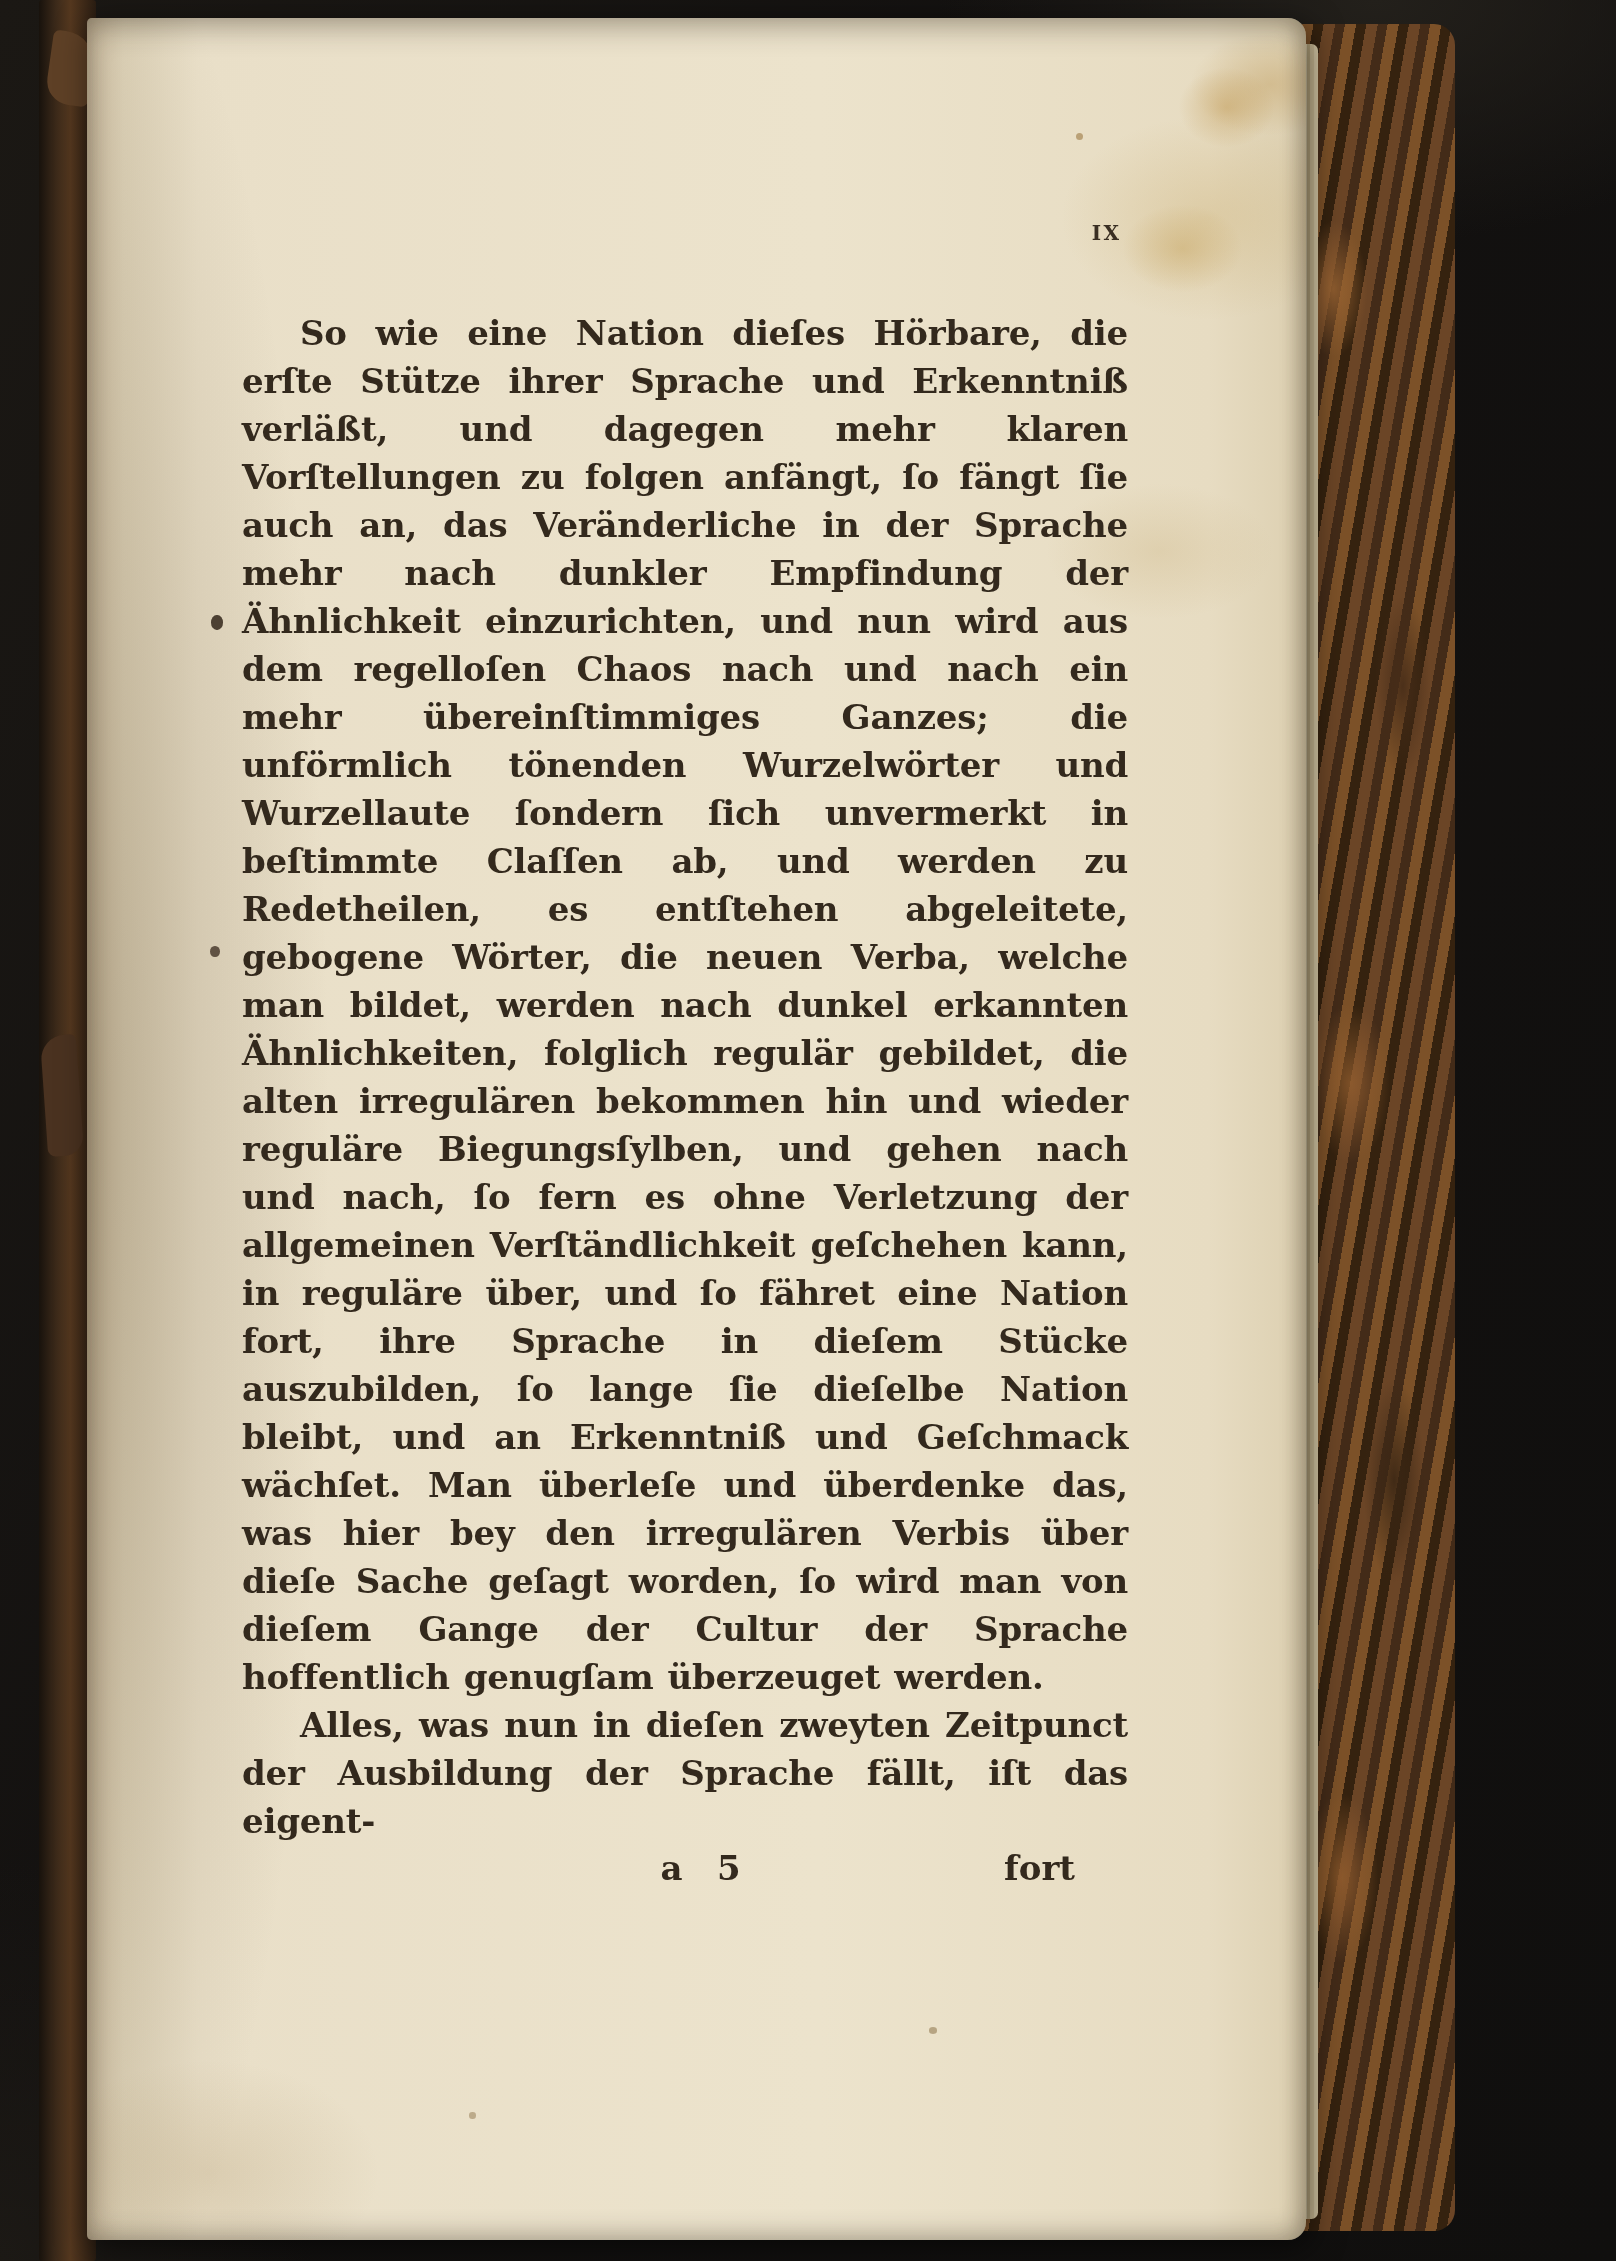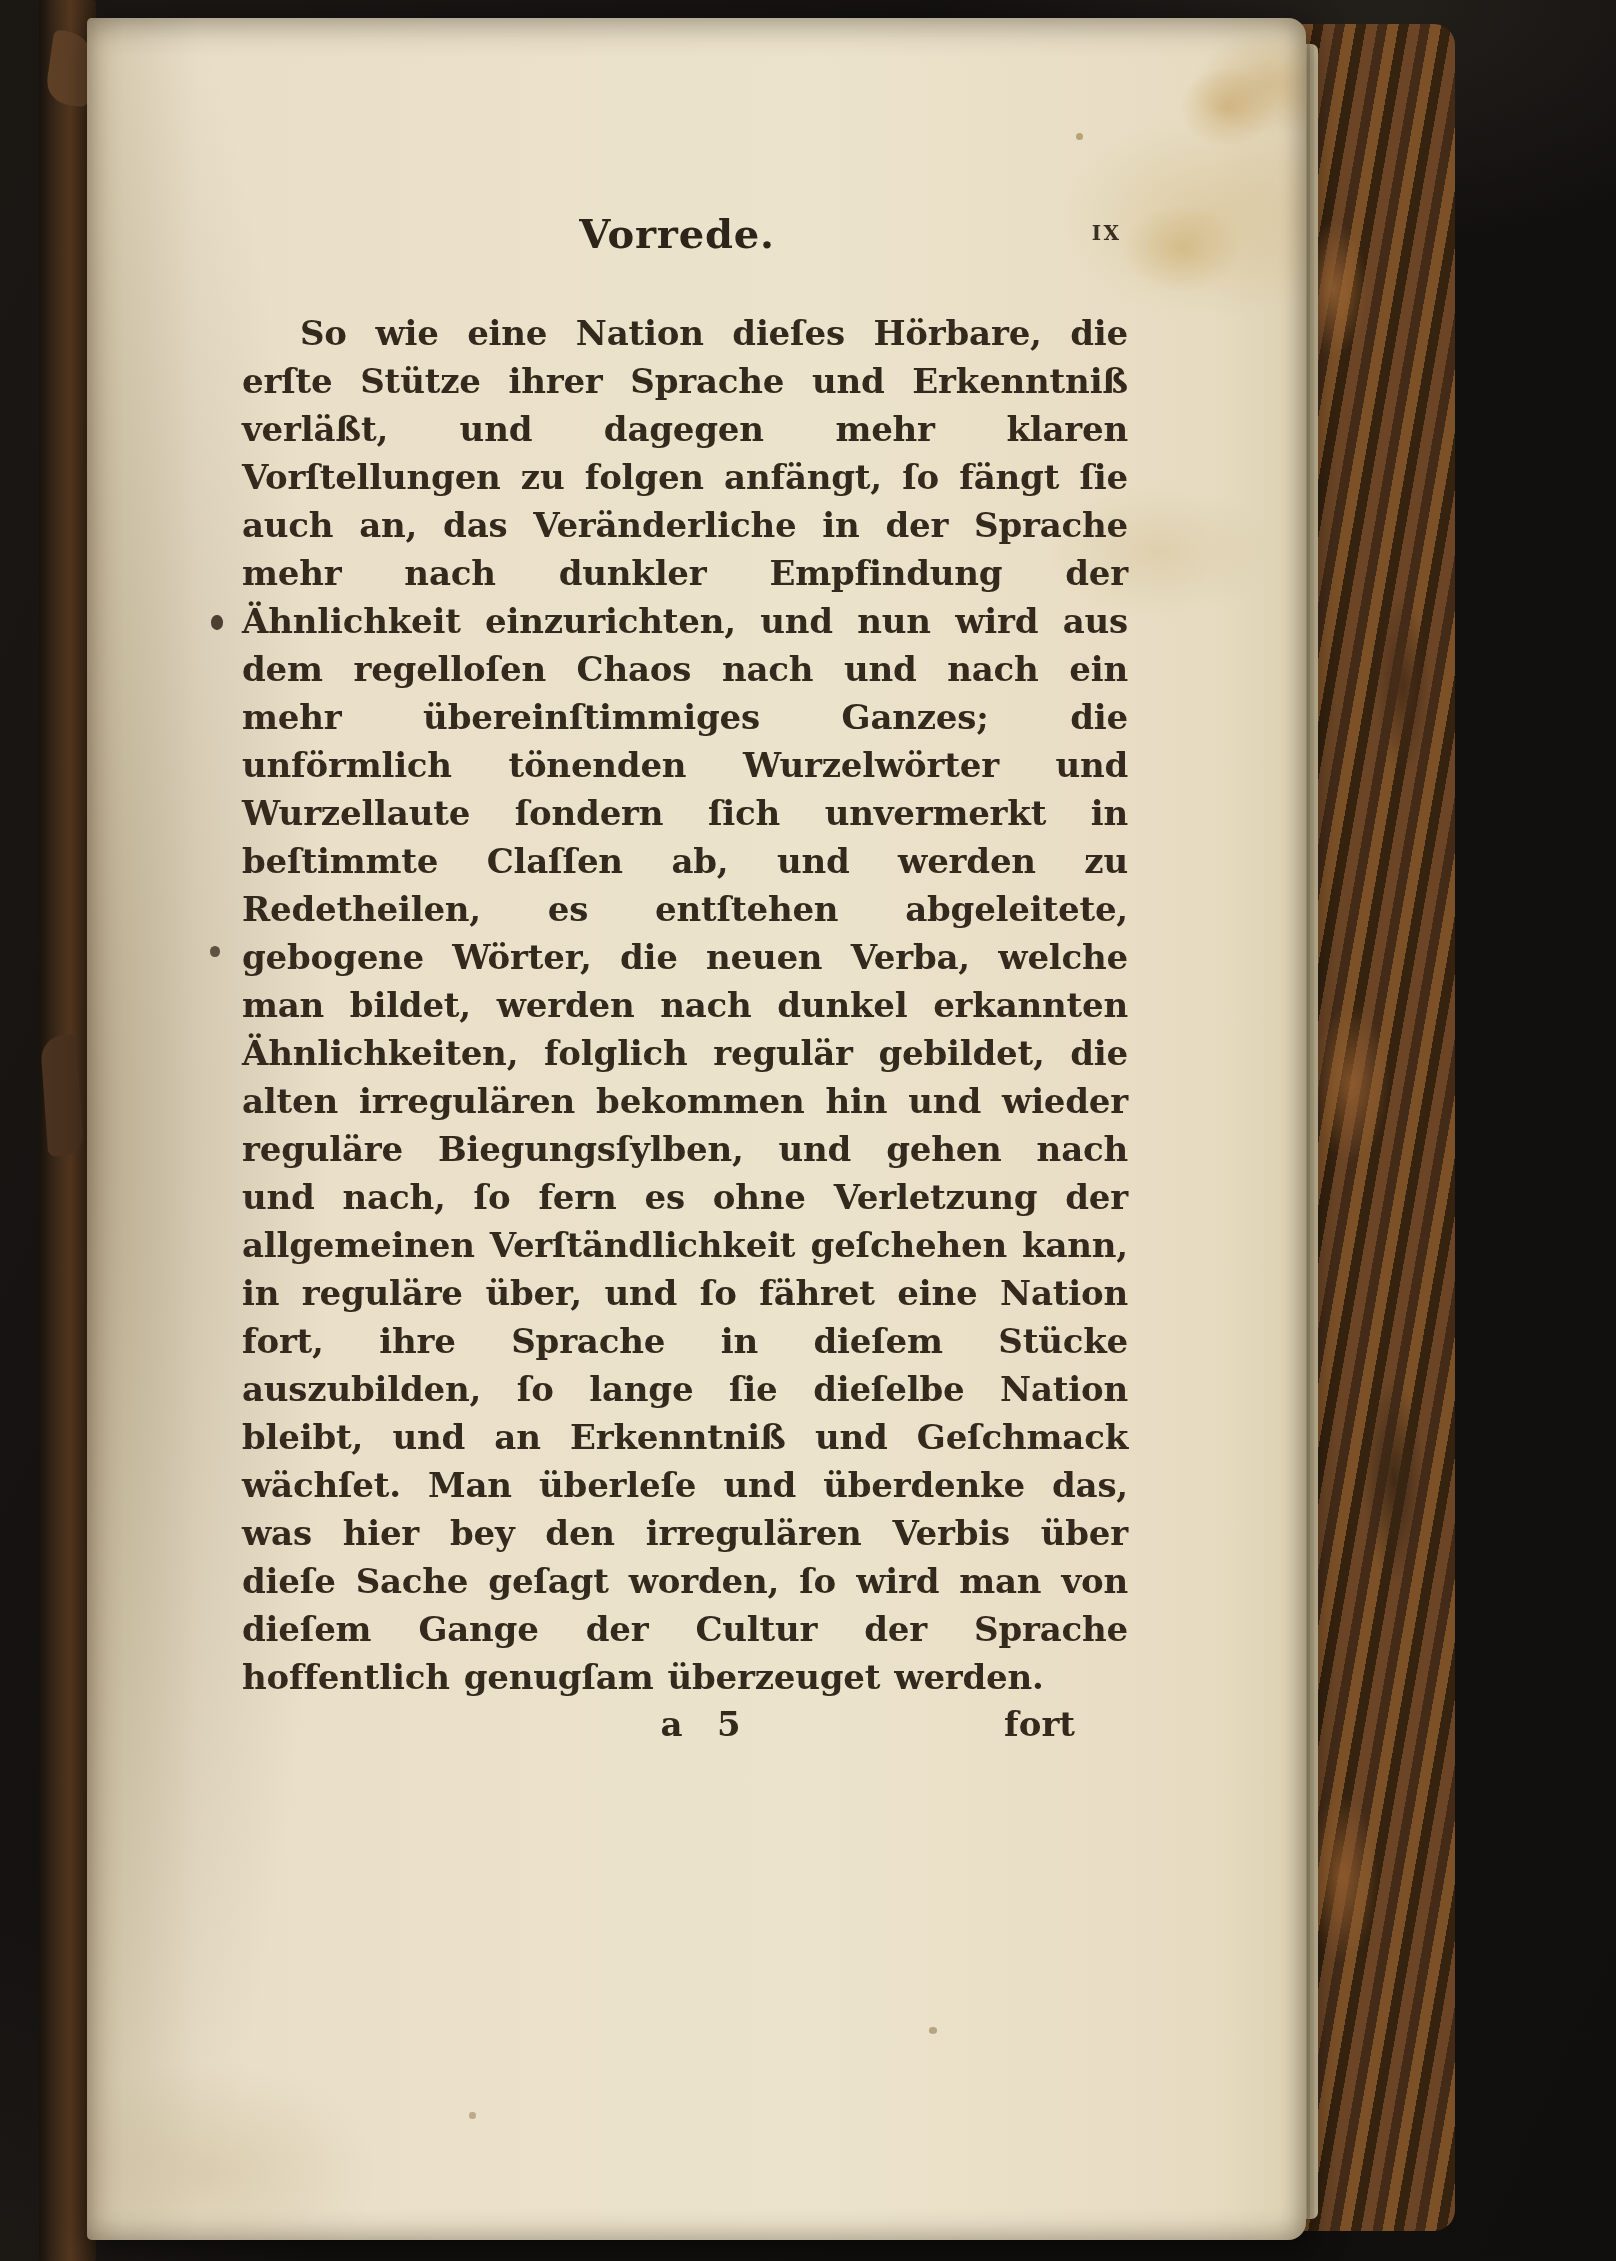--- a/index.html
+++ b/index.html
@@ -133,26 +133,26 @@
   <div class="page-edges"></div>
 
   <div class="page">
 
     <div class="stain t1"></div>
     <div class="stain t2"></div>
 
     <div class="text-col">
 
       <div class="page-header">
-        <span class="header-title">Vorrede.</span>
         <span class="header-pagenum">IX</span>
       </div>
 
       <div class="body-text">
         <p class="indent">So wie eine Nation dieſes Hörbare, die erſte Stütze ihrer Sprache und Erkenntniß verläßt, und dagegen mehr klaren Vorſtellungen zu folgen anfängt, ſo fängt ſie auch an, das Veränderliche in der Sprache mehr nach dunkler Empfindung der Ähnlichkeit einzurichten, und nun wird aus dem regelloſen Chaos nach und nach ein mehr übereinſtimmiges Ganzes; die unförmlich tönenden Wurzelwörter und Wurzellaute ſondern ſich unvermerkt in beſtimmte Claſſen ab, und werden zu Redetheilen, es entſtehen abgeleitete, gebogene Wörter, die neuen Verba, welche man bildet, werden nach dunkel erkannten Ähnlichkeiten, folglich regulär gebildet, die alten irregulären bekommen hin und wieder reguläre Biegungsſylben, und gehen nach und nach, ſo fern es ohne Verletzung der allgemeinen Verſtändlichkeit geſchehen kann, in reguläre über, und ſo fähret eine Nation fort, ihre Sprache in dieſem Stücke auszubilden, ſo lange ſie dieſelbe Nation bleibt, und an Erkenntniß und Geſchmack wächſet. Man überleſe und überdenke das, was hier bey den irregulären Verbis über dieſe Sache geſagt worden, ſo wird man von dieſem Gange der Cultur der Sprache hoffentlich genugſam überzeuget werden.</p>
+        <p class="indent">Alles, was nun in dieſen zweyten Zeitpunct der Ausbildung der Sprache fällt, iſt das eigent-</p>
       </div>
 
       <div class="page-footer">
         <span class="footer-signature">a 5</span>
         <span class="footer-catchword">fort</span>
       </div>
 
       <div class="speck s3"></div>
       <div class="speck s4"></div>
       <div class="speck s5"></div>

